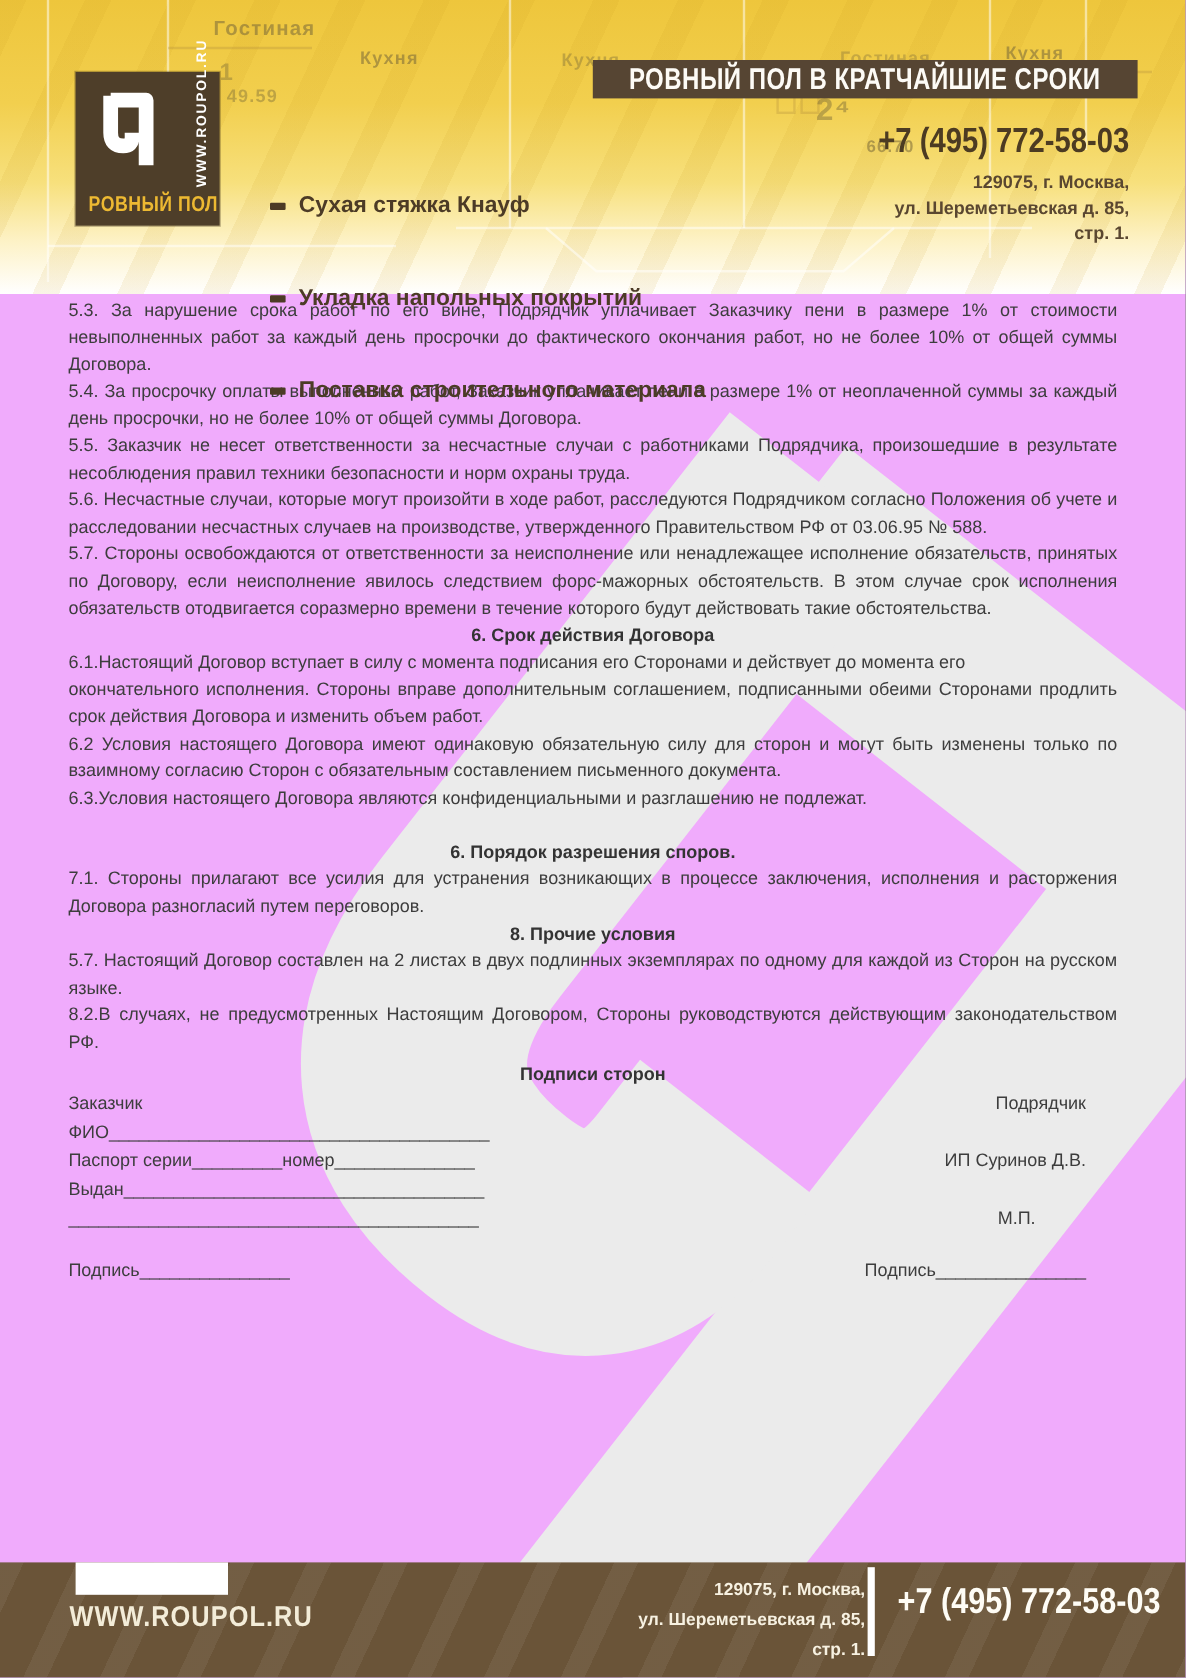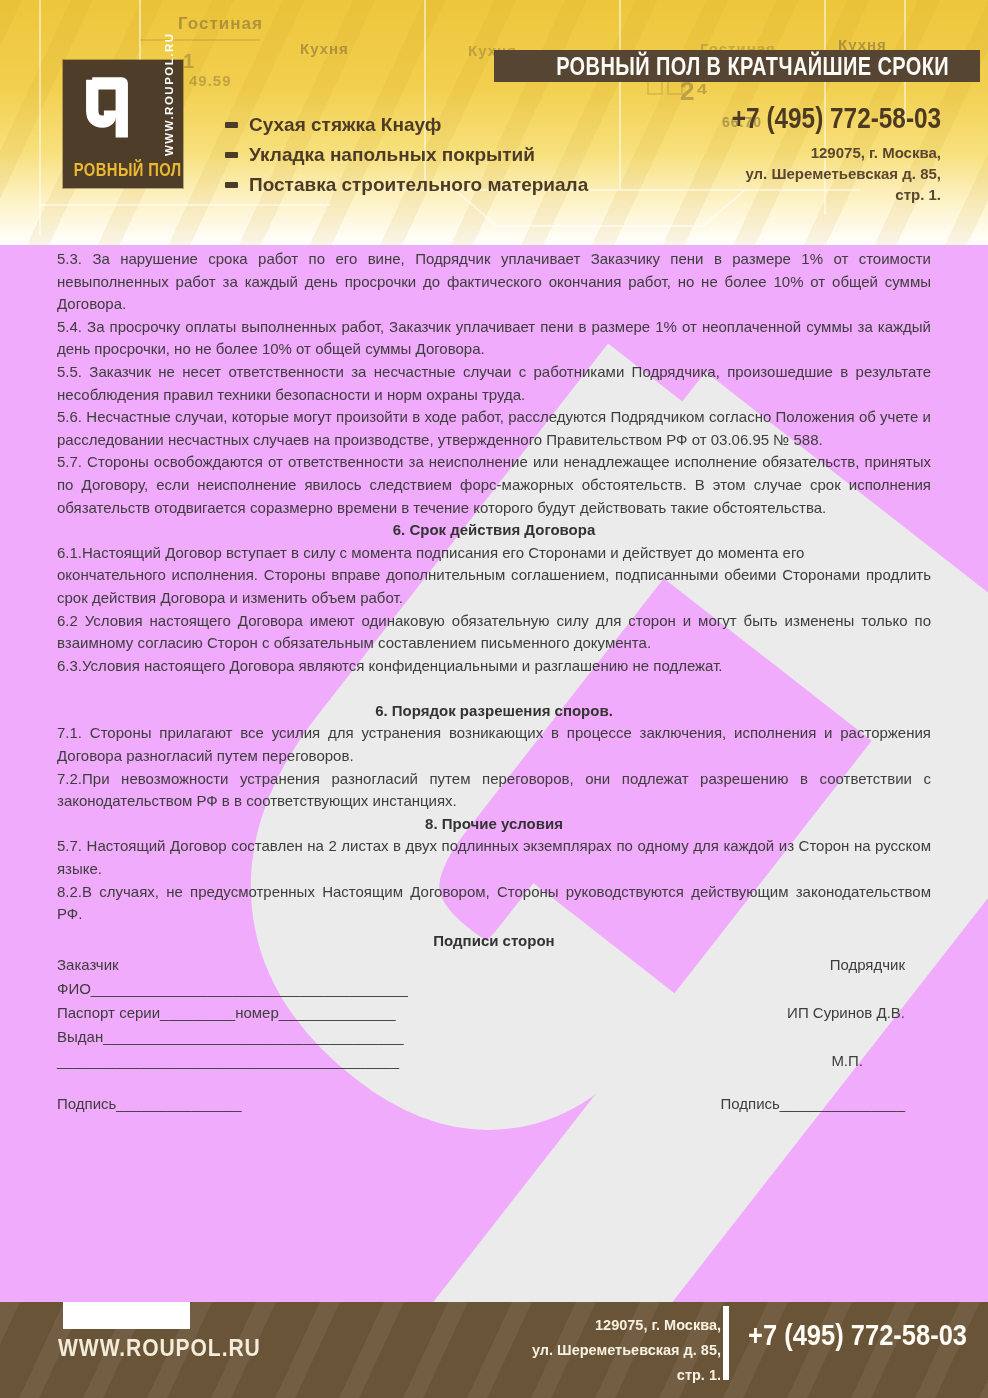--- a/index.html
+++ b/index.html
@@ -34,28 +34,28 @@
     writing-mode:vertical-rl;transform:rotate(180deg);
     color:#ffffff;font-size:11.5px;font-weight:bold;letter-spacing:1.5px;
   }
   .logo-brand{
     position:absolute;left:0;right:0;bottom:7px;text-align:center;
     color:#edb932;font-weight:bold;font-size:18px;letter-spacing:0.5px;
     transform:scaleX(0.82);transform-origin:center;white-space:nowrap;
   }
   .banner{
     position:absolute;left:494px;top:50px;width:454px;height:32px;
-    background:#564533;display:flex;align-items:center;justify-content:center;padding-left:32px;
+    background:#564533;display:flex;align-items:center;justify-content:center;
   }
   .banner-text{
     color:#fdfbf6;font-weight:bold;font-size:25px;letter-spacing:0.5px;
     transform:scaleX(0.8);transform-origin:center;white-space:nowrap;
   }
   .services{position:absolute;left:225px;top:110px;}
-  .service{display:flex;align-items:center;height:30px;font-size:19px;font-weight:bold;color:#4c3b26;}
+  .service{display:flex;align-items:center;height:30px;font-size:19px;font-weight:bold;color:#4c3b26;margin-top:47px;}
   .service .sq{width:13px;height:6px;background:#4c3b26;margin-right:11px;border-radius:1px;flex:0 0 auto;}
   .hdr-phone{
     position:absolute;right:47px;top:102px;
     color:#4c3b22;font-weight:bold;font-size:29px;white-space:nowrap;
     transform:scaleX(0.84);transform-origin:right center;
   }
   .hdr-addr{
     position:absolute;right:47px;top:142px;text-align:right;
     color:#5a4730;font-weight:bold;font-size:15px;line-height:21px;
   }
@@ -195,21 +195,20 @@
     <p>5.6. Несчастные случаи,  которые могут произойти в ходе работ, расследуются Подрядчиком согласно Положения об учете и расследовании несчастных случаев  на производстве, утвержденного Правительством РФ от 03.06.95 № 588.</p>
     <p>5.7. Стороны освобождаются от ответственности за неисполнение или ненадлежащее исполнение обязательств, принятых по Договору, если неисполнение явилось следствием форс-мажорных обстоятельств. В этом случае срок исполнения обязательств отодвигается соразмерно времени в течение которого будут действовать такие обстоятельства.</p>
     <p class="head">6. Срок действия Договора</p>
     <p>6.1.Настоящий Договор вступает в силу с момента подписания его Сторонами и действует до момента его</p>
     <p>окончательного исполнения. Стороны вправе дополнительным соглашением, подписанными обеими Сторонами продлить срок действия Договора и изменить объем работ.</p>
     <p>6.2 Условия настоящего Договора имеют одинаковую обязательную силу для сторон и могут быть изменены только по взаимному согласию Сторон с обязательным составлением письменного документа.</p>
     <p>6.3.Условия настоящего Договора являются конфиденциальными и разглашению не подлежат.</p>
     <div class="spacer"></div>
     <p class="head">6. Порядок разрешения споров.</p>
     <p>7.1. Стороны прилагают все усилия для устранения возникающих в процессе заключения, исполнения и расторжения Договора разногласий путем переговоров.</p>
-    <p>7.2.При невозможности устранения разногласий путем переговоров, они подлежат разрешению в соответствии с законодательством РФ в в соответствующих инстанциях.</p>
     <p class="head">8. Прочие условия</p>
     <p>5.7. Настоящий Договор составлен на 2 листах в двух подлинных экземплярах по одному для каждой из Сторон на русском языке.</p>
     <p>8.2.В случаях, не предусмотренных Настоящим Договором, Стороны руководствуются действующим законодательством РФ.</p>
     <p class="head sig-title">Подписи сторон</p>
 
     <div class="sig">
       <div class="sig-left">
         <div class="sig-row">Заказчик</div>
         <div class="sig-row">ФИО______________________________________</div>
         <div class="sig-row">Паспорт серии_________номер______________</div>

